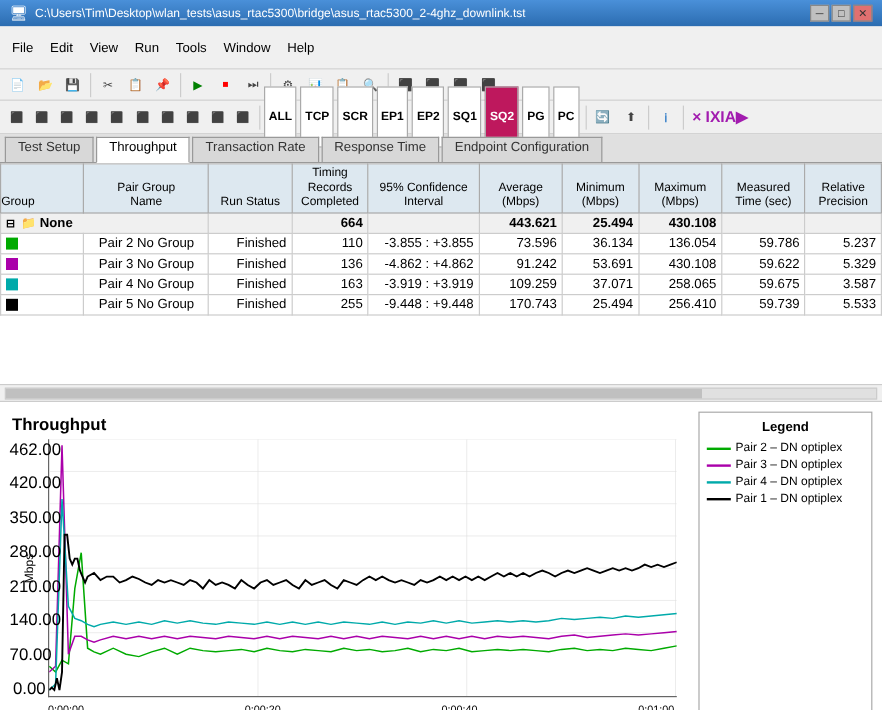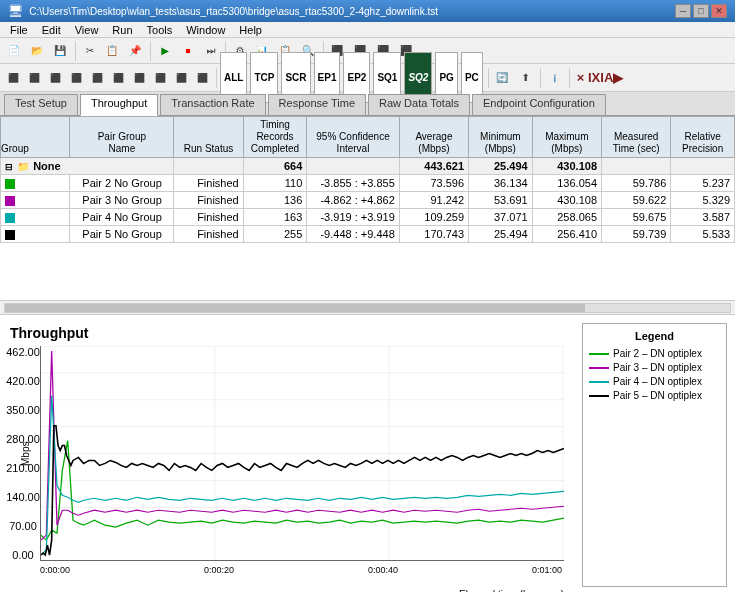--- a/index.html
+++ b/index.html
@@ -5,21 +5,21 @@
     * { margin: 0; padding: 0; box-sizing: border-box; }
     body { font-family: 'Segoe UI', Tahoma, Geneva, Verdana, sans-serif; font-size: 11px; background: #f0f0f0; width: 735px; height: 592px; overflow: hidden; }
     
     
     .title-bar { background: linear-gradient(to bottom, #4a90d9, #2b6cb0); color: white; padding: 4px 8px; display: flex; align-items: center; justify-content: space-between; height: 22px; }
     .title-bar-left { display: flex; align-items: center; gap: 6px; font-size: 11px; }
     .title-bar-controls { display: flex; gap: 2px; }
     .title-btn { width: 16px; height: 14px; background: #c0c0c0; border: 1px solid #888; font-size: 9px; display: flex; align-items: center; justify-content: center; cursor: pointer; color: #333; }
     
     
-    .menu-bar { background: #f0f0f0; border-bottom: 1px solid #ccc; padding: 2px 4px; display: flex; gap: 2px; height: 16px; align-items: center; }
+    .menu-bar { background: #f0f0f0; border-bottom: 1px solid #ccc; padding: 2px 4px; display: flex; gap: 2px; height: 36px; align-items: center; }
     .menu-item { padding: 1px 6px; font-size: 11px; cursor: pointer; color: #000; }
     
     
     .toolbar { background: #f0f0f0; border-bottom: 1px solid #ccc; padding: 2px 4px; display: flex; gap: 1px; align-items: center; height: 28px; flex-wrap: nowrap; }
     .toolbar-sep { width: 1px; height: 20px; background: #ccc; margin: 0 2px; }
     .toolbar-btn { width: 22px; height: 22px; background: #f0f0f0; border: 1px solid transparent; font-size: 10px; display: flex; align-items: center; justify-content: center; cursor: pointer; color: #444; }
     
     
     .toolbar2 { background: #f0f0f0; border-bottom: 1px solid #ccc; padding: 2px 4px; display: flex; gap: 1px; align-items: center; height: 28px; }
     .tb2-label { font-size: 10px; font-weight: bold; padding: 19px 3px; border: 1px solid #aaa; background: white; margin-right: 2px; }
@@ -109,38 +109,37 @@
   <button class="toolbar-btn" style="width:20px; height:20px; font-size:9px;">⬛</button>
   <button class="toolbar-btn" style="width:20px; height:20px; font-size:9px;">⬛</button>
   <button class="toolbar-btn" style="width:20px; height:20px; font-size:9px;">⬛</button>
   <div class="toolbar-sep"></div>
   <span class="tb2-label">ALL</span>
   <span class="tb2-label">TCP</span>
   <span class="tb2-label">SCR</span>
   <span class="tb2-label">EP1</span>
   <span class="tb2-label">EP2</span>
   <span class="tb2-label">SQ1</span>
-  <span class="tb2-label active" style="background:#14532d; color:white; font-weight:bold;font-style:italic;">SQ2</span>
+  <span class="tb2-label active" style="background:#be185d; color:white; font-weight:bold;">SQ2</span>
   <span class="tb2-label">PG</span>
   <span class="tb2-label">PC</span>
   <div class="toolbar-sep"></div>
   <button class="toolbar-btn">🔄</button>
   <button class="toolbar-btn">⬆</button>
   <div class="toolbar-sep"></div>
   <button class="toolbar-btn" style="color:#4488cc; font-weight:bold;">ℹ</button>
   <div class="toolbar-sep"></div>
-  <span style="font-size:13px; font-weight:bold; color:#7f1d1d; margin-left:4px;">× IXIA▶</span>
+  <span style="font-size:13px; font-weight:bold; color:#a21caf; margin-left:4px;">× IXIA▶</span>
 </div>
 
 <div class="tabs">
   <div class="tab">Test Setup</div>
   <div class="tab active">Throughput</div>
   <div class="tab">Transaction Rate</div>
   <div class="tab">Response Time</div>
-  <div class="tab">Raw Data Totals</div>
   <div class="tab">Endpoint Configuration</div>
 </div>
 
 <div class="table-area">
   <table class="data-table">
     <thead>
       <tr>
         <th style="width:60px; text-align:left;" rowspan="2">Group</th>
         <th style="width:90px;margin-top:11px;" rowspan="2">Pair Group<br>Name</th>
         <th style="width:60px;" rowspan="2">Run Status</th>
@@ -242,21 +241,21 @@
     <div class="chart-title">Throughput</div>
 
     <div style="display:flex; height:215px;">
 
       <div style="writing-mode:vertical-rl; transform:rotate(180deg); font-size:10px; text-align:center; width:30px; display:flex; align-items:center; justify-content:center;">
         <span>Mbps</span>
       </div>
 
       <div style="flex:1; position:relative;">
         
-        <div style="position:absolute; left:-32px; top:0; height:100%; display:flex; flex-direction:column; justify-content:space-between; font-size:11px; text-align:right; width:30px;align-items:center;">
+        <div style="position:absolute; left:-32px; top:0; height:100%; display:flex; flex-direction:column; justify-content:space-between; font-size:14px; text-align:right; width:30px;">
           <span>462.00</span>
           <span>420.00</span>
           <span>350.00</span>
           <span>280.00</span>
           <span>210.00</span>
           <span>140.00</span>
           <span>70.00</span>
           <span>0.00</span>
         </div>
         
@@ -307,16 +306,16 @@
     <div class="legend-item">
       <div class="legend-line" style="background:#aa00aa;"></div>
       <span>Pair 3 – DN optiplex</span>
     </div>
     <div class="legend-item">
       <div class="legend-line" style="background:#00aaaa;"></div>
       <span>Pair 4 – DN optiplex</span>
     </div>
     <div class="legend-item">
       <div class="legend-line" style="background:#000000;"></div>
-      <span>Pair 5 – DN optiplex</span>
+      <span>Pair 1 – DN optiplex</span>
     </div>
   </div>
 </div>
 
 </body></html>

